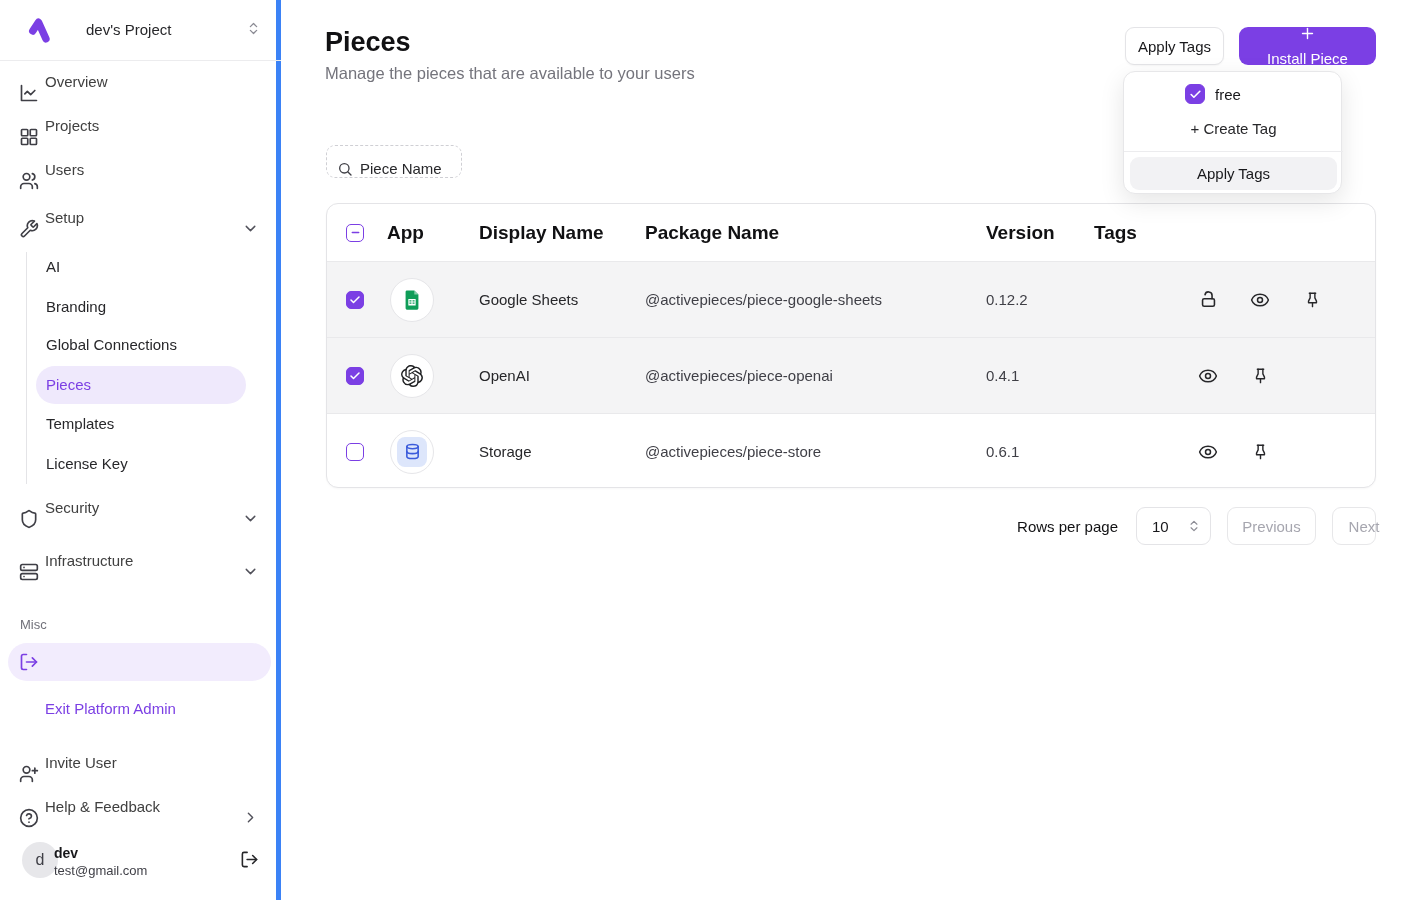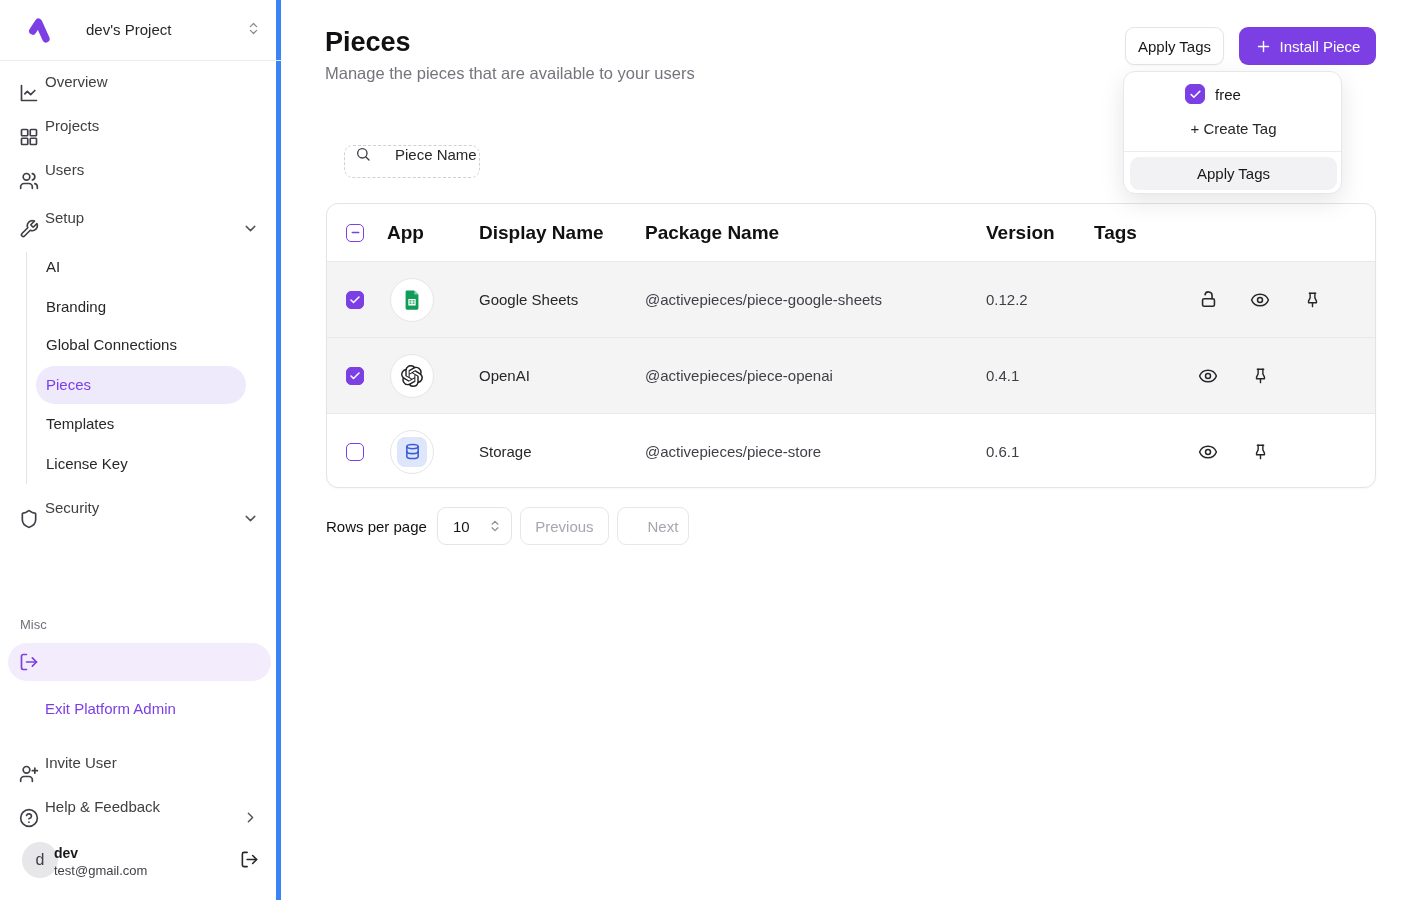--- a/index.html
+++ b/index.html
@@ -44,43 +44,43 @@
 
   
   .page-title { position:absolute; left:325px; top:27px; font-size:27px; font-weight:bold; color:#111113; }
   .page-subtitle { position:absolute; left:325px; top:64px; font-size:16.5px; color:#74747c; }
 
   .btn { display:flex; align-items:center; justify-content:center; border-radius:9px;
     font-size:15px; cursor:pointer; }
   .btn-outline { position:absolute; left:1125px; top:27px; width:99px; height:38px;
     background:#fff; border:1px solid #e4e4e7; box-shadow:0 1px 2px rgba(0,0,0,.04); color:#18181b; }
   .btn-primary { position:absolute; left:1239px; top:27px; width:137px; height:38px;
-    background:#7b3fe4; color:#fff; gap:8px; border:none; }
+    background:#7b3fe4; color:#fff; gap:8px; border:none;flex-direction:column; }
 
   
   .popover { position:absolute; left:1123px; top:71px; width:219px; height:123px;
     background:#fff; border:1px solid #e7e7e9; border-radius:12px;
     box-shadow:0 8px 24px rgba(0,0,0,.10); z-index:5; }
   .pop-tag-row { position:absolute; left:13px; top:11px; height:22px; display:flex; align-items:center; gap:10px;padding-left:48px; }
   .pop-create { position:absolute; left:0; top:48px; width:219px; text-align:center;
     font-size:15px; color:#27272a; cursor:pointer; }
   .pop-divider { position:absolute; left:0; top:79px; width:219px; height:1px; background:#ececee; }
   .pop-apply { position:absolute; left:6px; top:85px; width:207px; height:33px;
     background:#f2f2f4; border-radius:9px; display:flex; align-items:center; justify-content:center;
     font-size:15px; color:#18181b; cursor:pointer; }
 
   
   .cb { width:18px; height:18px; border-radius:5px; border:1.8px solid #7b3fe4; background:#fff;
     display:flex; align-items:center; justify-content:center; cursor:pointer; }
   .cb.checked { background:#7b3fe4; border-color:#7b3fe4; }
   .cb.lg { width:20px; height:20px; border-radius:6px; }
 
   
-  .search-box { position:absolute; left:344px; top:145px; width:136px; height:33px;
-    border:1px dashed #cfcfd4; border-radius:9px; display:flex; align-items:flex-start; gap:24px;
+  .search-box { position:absolute; left:326px; top:145px; width:136px; height:33px;
+    border:1px dashed #cfcfd4; border-radius:9px; display:flex; align-items:flex-end; gap:7px;
     padding-left:10px; cursor:text; }
   .search-box svg { color:#3f3f46; flex:none; }
   .search-input { border:none; outline:none; width:96px; font-size:15px; color:#27272a;
     font-family:"Liberation Sans", sans-serif; background:transparent; }
   .search-input::placeholder { color:#27272a; opacity:1; }
 
   
   .table { position:absolute; left:326px; top:203px; width:1050px; height:285px;
     border:1px solid #e4e4e7; border-radius:12px; background:#fff; overflow:hidden;
     box-shadow:0 1px 2px rgba(0,0,0,.03); }
@@ -97,29 +97,29 @@
     display:flex; align-items:center; justify-content:center; color:#3b5bdb; }
   .cell-display { color:#27272a; }
   .cell-pkg { color:#3f3f46; }
   .cell-version { color:#3f3f46; }
   .cell-actions { display:flex; gap:16px; align-items:center; }
   .act-btn { width:36px; height:36px; display:flex; align-items:center; justify-content:center;
     color:#27272a; cursor:pointer; border-radius:8px; }
 
   
   .pagination { position:absolute; left:326px; top:506px; width:1050px; height:40px;
-    display:flex; align-items:center; gap:8px; }
+    display:flex; align-items:center; justify-content:flex-end; gap:16px; }
   .rpp-label { font-size:15px; color:#111113; margin-right:2px; }
   .page-size { width:75px; height:38px; border:1px solid #e4e4e7; border-radius:9px;
     display:flex; align-items:center; justify-content:space-between; padding:0 9px 0 15px;
     font-size:15px; color:#18181b; cursor:pointer; background:#fff; }
   .page-size .proj-chevrons-sm { color:#8b8b94; }
   .pg-btn { height:38px; border:1px solid #e7e7e9; border-radius:9px; background:#fff;
     display:flex; align-items:center; justify-content:center; font-size:15px; color:#a6a6af; }
-  .pg-prev { width:89px; } .pg-next { width:72px;padding-left:20px; }
+  .pg-prev { width:89px; } .pg-next { width:44px;padding-left:20px; }
 </style>
 </head>
 <body>
 
 <div class="sidebar">
 
   <div class="logo-row">
     <span class="logo">
       <svg width="27" height="32" viewBox="0 0 40 40">
         <path d="M11.5 21.5 L20 8.5 L31 33" stroke="#7b3fe4" stroke-width="11" stroke-linecap="round" stroke-linejoin="round" fill="none"></path>
@@ -211,20 +211,36 @@
         </svg>
     </span>
     <span class="s-label">Security</span>
     <span class="s-chevron">
       <svg width="17" height="17" viewBox="0 0 24 24" fill="none" stroke="currentColor" stroke-width="2" stroke-linecap="round" stroke-linejoin="round">
           <polyline points="6 9 12 15 18 9"></polyline>
         </svg>
     </span>
   </div>
 
+  <div class="side-item" style="top:552px">
+    <span class="s-ic">
+      <svg width="20" height="20" viewBox="0 0 24 24" fill="none" stroke="currentColor" stroke-width="2" stroke-linecap="round" stroke-linejoin="round">
+          <rect x="2" y="3" width="20" height="7" rx="2"></rect>
+          <rect x="2" y="14" width="20" height="7" rx="2"></rect>
+          <line x1="6" y1="6.5" x2="6.01" y2="6.5"></line>
+          <line x1="6" y1="17.5" x2="6.01" y2="17.5"></line>
+        </svg>
+    </span>
+    <span class="s-label">Infrastructure</span>
+    <span class="s-chevron">
+      <svg width="17" height="17" viewBox="0 0 24 24" fill="none" stroke="currentColor" stroke-width="2" stroke-linecap="round" stroke-linejoin="round">
+          <polyline points="6 9 12 15 18 9"></polyline>
+        </svg>
+    </span>
+  </div>
 
   <div class="misc-label">Misc</div>
 
   <div class="exit-pill">
     <span class="s-ic">
       <svg width="20" height="20" viewBox="0 0 24 24" fill="none" stroke="currentColor" stroke-width="2" stroke-linecap="round" stroke-linejoin="round">
           <path d="M9 21H5a2 2 0 0 1-2-2V5a2 2 0 0 1 2-2h4"></path>
           <polyline points="16 17 21 12 16 7"></polyline>
           <line x1="21" y1="12" x2="9" y2="12"></line>
         </svg>

